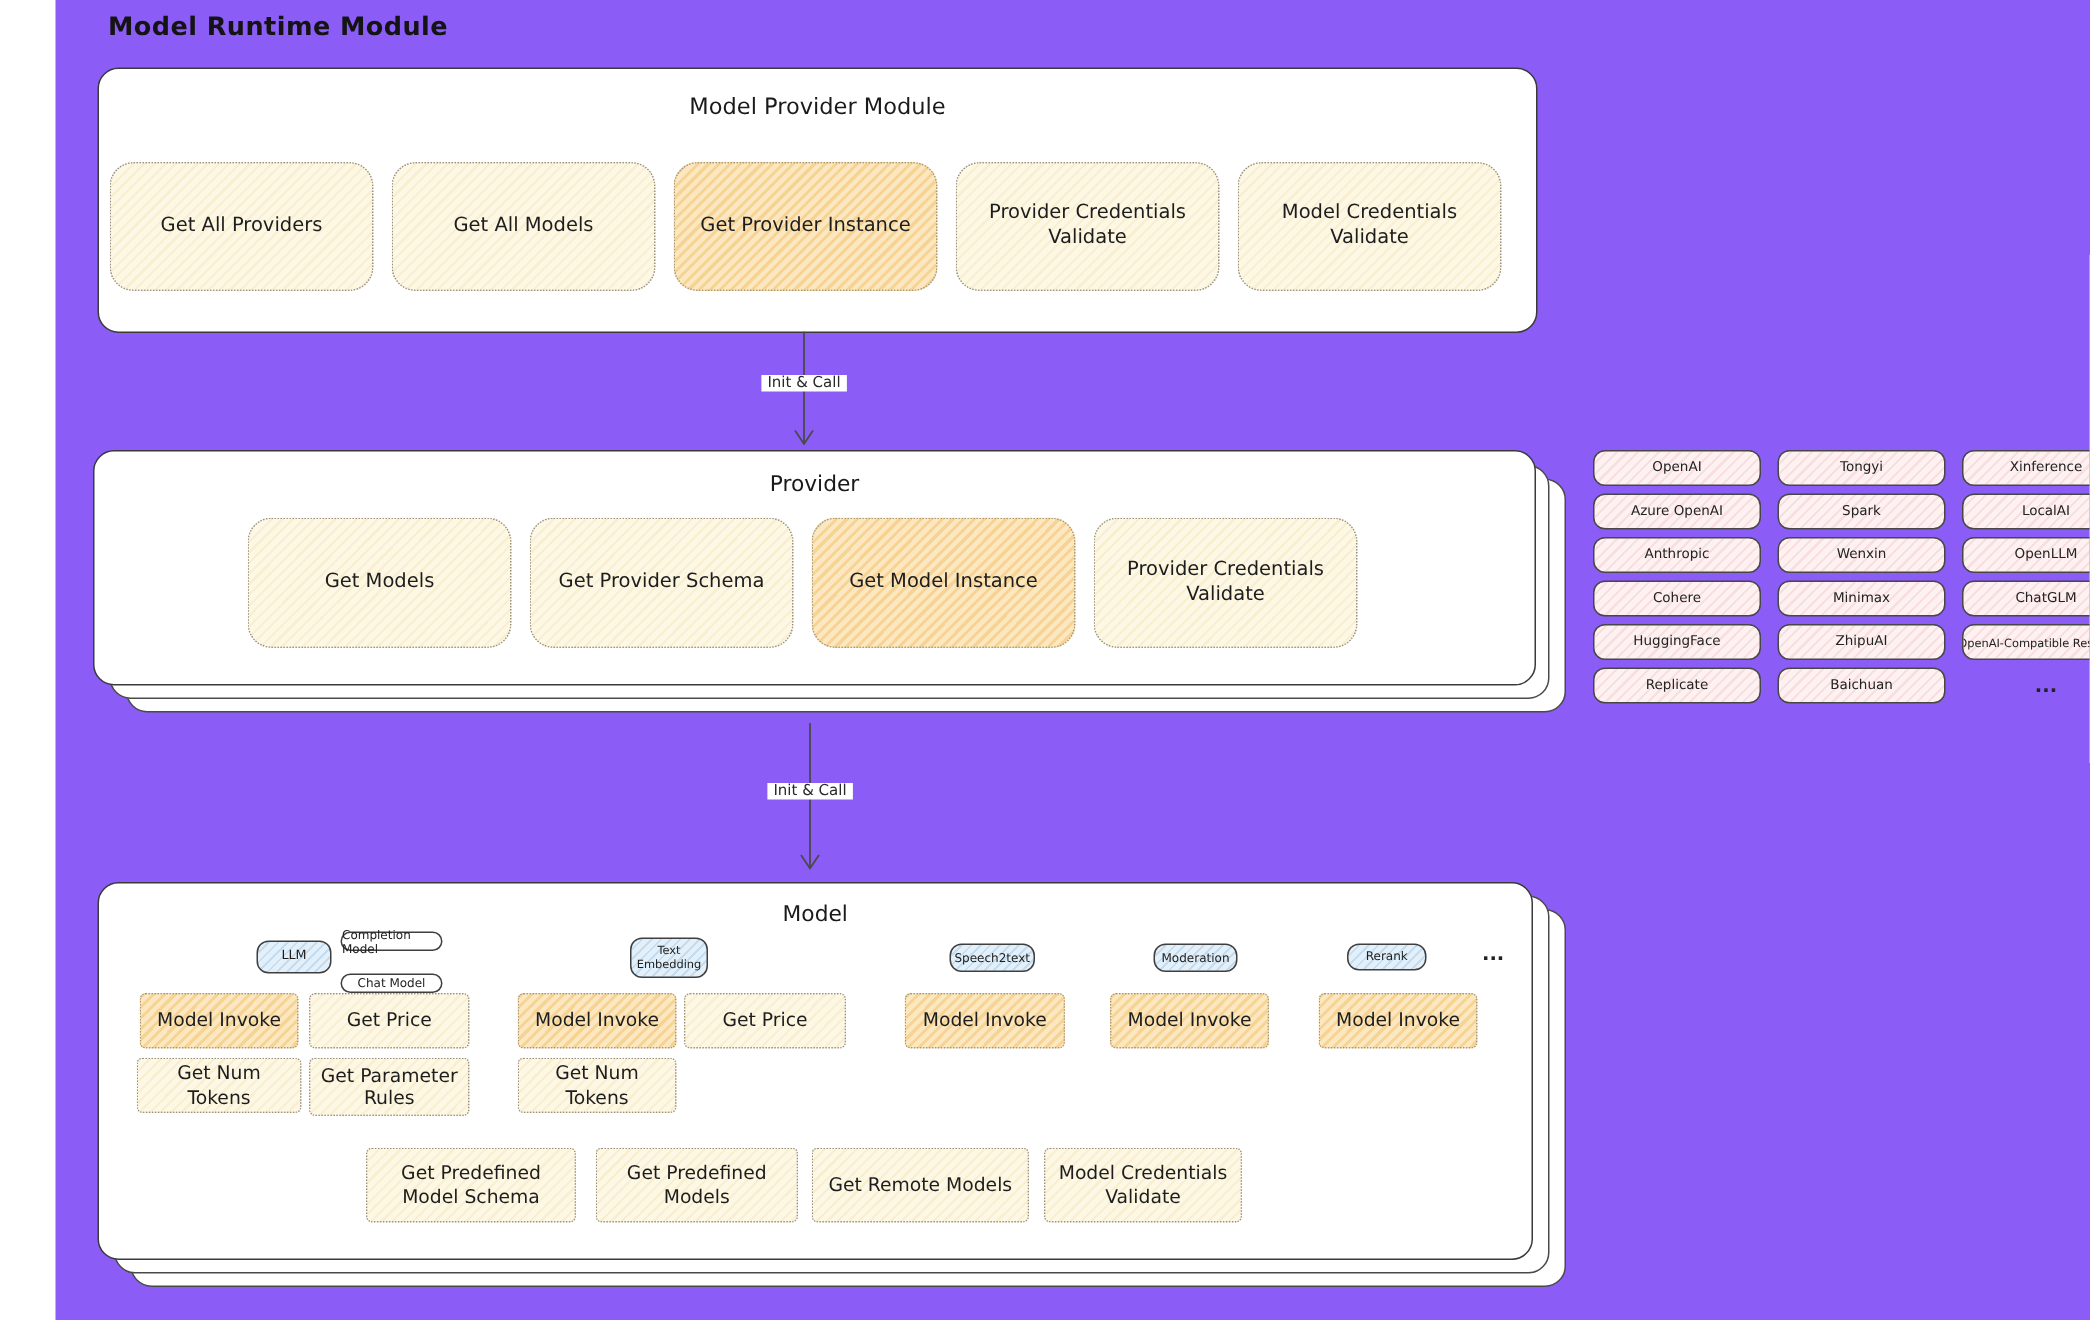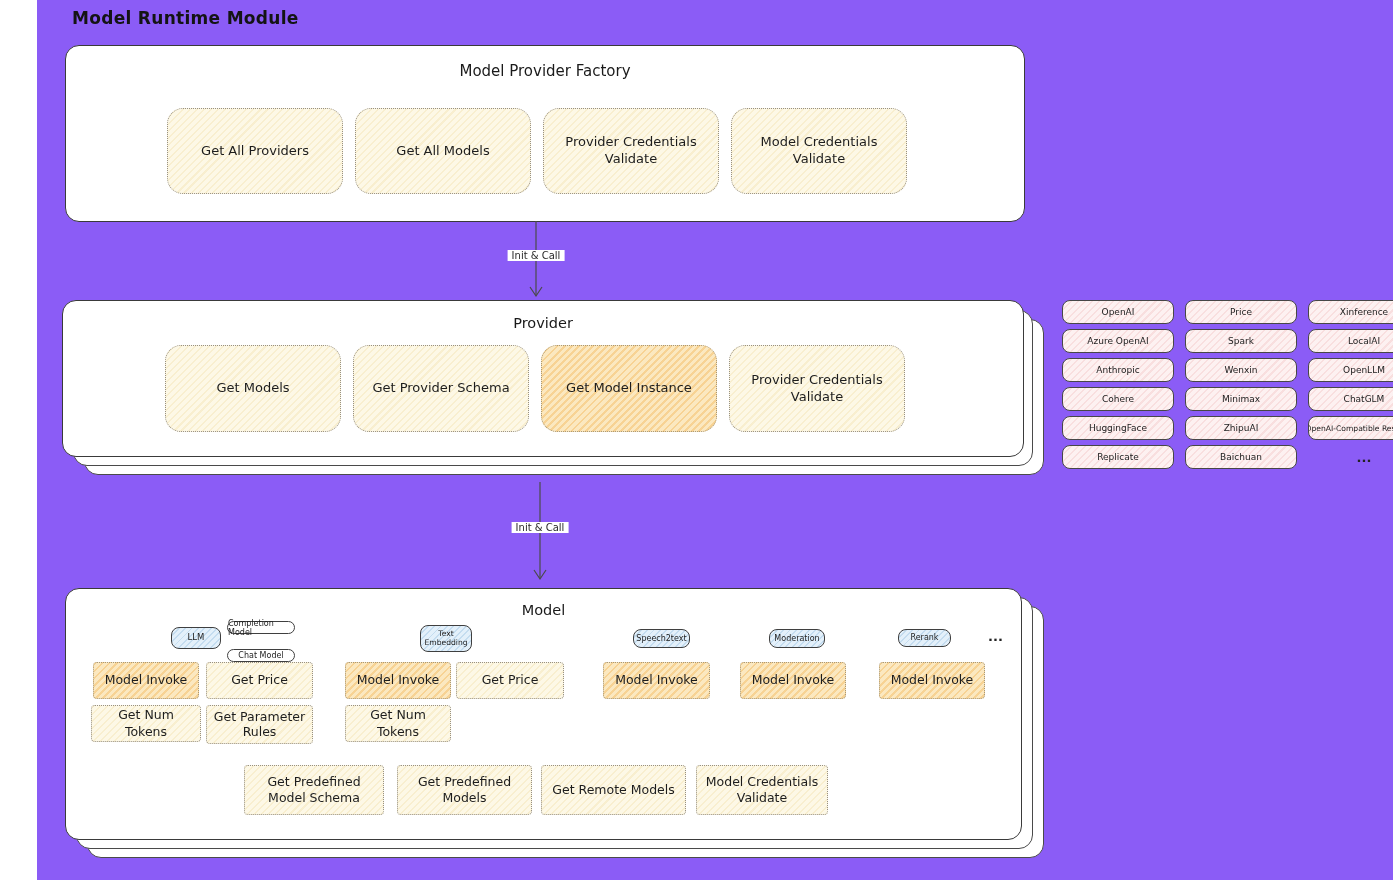--- a/index.html
+++ b/index.html
@@ -82,24 +82,25 @@
   .ellipsis{position:absolute;font-size:13px;font-weight:600;color:#222;}
 </style>
 </head>
 <body>
 
 <div class="canvas">
 
   <div class="page-title">Model Runtime Module</div>
 
   <div class="panel" style="left:28px;top:45px;width:958px;height:175px;">
-    <div class="panel-title" style="top:16px;font-size:15px;">Model Provider Factory</div>
+    <div class="panel-title" style="top:16px;font-size:15px;">Model Provider Module</div>
     <div class="row-flex" style="top:62px;">
       <div class="btn cream fbtn">Get All Providers</div>
       <div class="btn cream fbtn">Get All Models</div>
+      <div class="btn hl fbtn">Get Provider Instance</div>
       <div class="btn cream fbtn">Provider Credentials Validate</div>
       <div class="btn cream fbtn">Model Credentials Validate</div>
     </div>
   </div>
 
   <div class="arrow" style="left:488px;top:221px;width:22px;height:78px;">
     <svg width="22" height="78" viewBox="0 0 22 78">
       <line x1="11" y1="0" x2="11" y2="74" stroke="#4a4a4a" stroke-width="1.2"></line>
       <polyline points="5,66 11,75 17,66" fill="none" stroke="#4a4a4a" stroke-width="1.2"></polyline>
     </svg>
@@ -113,21 +114,21 @@
     <div class="row-flex" style="top:44px;">
       <div class="btn cream" style="width:176px;height:87px;">Get Models</div>
       <div class="btn cream" style="width:176px;height:87px;">Get Provider Schema</div>
       <div class="btn hl" style="width:176px;height:87px;">Get Model Instance</div>
       <div class="btn cream" style="width:176px;height:87px;">Provider Credentials Validate</div>
     </div>
   </div>
 
   <div class="pgrid">
     <div class="pcell">OpenAI</div>
-    <div class="pcell">Price</div>
+    <div class="pcell">Tongyi</div>
     <div class="pcell">Xinference</div>
     <div class="pcell">Azure OpenAI</div>
     <div class="pcell">Spark</div>
     <div class="pcell">LocalAI</div>
     <div class="pcell">Anthropic</div>
     <div class="pcell">Wenxin</div>
     <div class="pcell">OpenLLM</div>
     <div class="pcell">Cohere</div>
     <div class="pcell">Minimax</div>
     <div class="pcell">ChatGLM</div>

